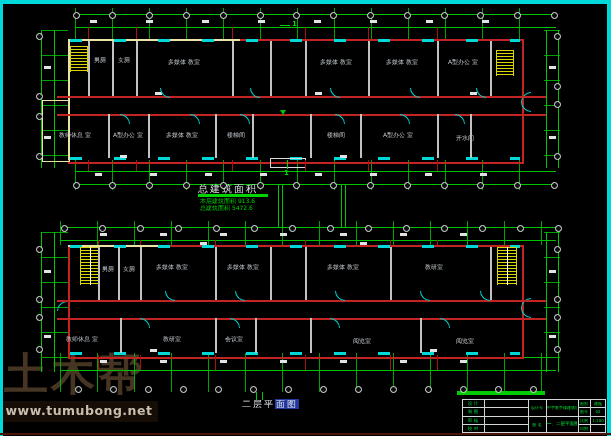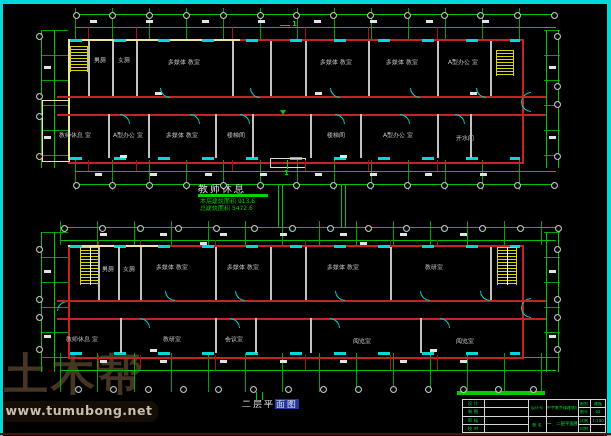--- a/index.html
+++ b/index.html
@@ -33,21 +33,21 @@
   .rlabel{position:absolute;color:#c3c9cd;font-size:6px;line-height:1;white-space:nowrap;transform:translateX(-50%);}
   .ptitle{position:absolute;color:#dfe3e6;font-size:10px;line-height:1;letter-spacing:2px;white-space:nowrap;}
   .gtext{position:absolute;color:#00d400;font-size:6px;line-height:1;white-space:nowrap;}
   .sec{position:absolute;color:#00d400;font-size:7px;font-weight:bold;line-height:1;}
   .tri{position:absolute;width:0;height:0;border-left:3px solid transparent;border-right:3px solid transparent;border-top:5px solid #00c400;}
   
   .tbline{position:absolute;background:#d0d5d8;}
   .tbcell{position:absolute;color:#00dd33;font-size:4.5px;line-height:1.4;white-space:nowrap;overflow:hidden;text-align:center;}
   
   .wm-logo{position:absolute;left:4px;top:352px;font-size:44px;font-weight:bold;color:#463522;letter-spacing:3px;line-height:1;}
-  .wm-strip{position:absolute;left:0;top:401px;width:158px;height:21px;background:#150d06;display:flex;align-items:center;justify-content:center;border-radius:8px;}
+  .wm-strip{position:absolute;left:0;top:401px;width:158px;height:21px;background:#150d06;display:flex;align-items:center;justify-content:center;}
   .wm-url{color:#c8bfae;font-size:12.5px;font-weight:bold;letter-spacing:.5px;line-height:1;}
   .hl{background:#2438a0;padding:0 1px;}
 </style>
 </head>
 <body>
 
 <div id="canvas">
 
   <div class="wm-logo">土木帮</div>
 
@@ -91,21 +91,21 @@
   <div class="rlabel" style="left:402px;top:59px;">多媒体 教室</div>
   <div class="rlabel" style="left:463px;top:59px;">A型办公 室</div>
   <div class="rlabel" style="left:75px;top:132px;">教师休息 室</div>
   <div class="rlabel" style="left:128px;top:132px;">A型办公 室</div>
   <div class="rlabel" style="left:182px;top:132px;">多媒体 教室</div>
   <div class="rlabel" style="left:236px;top:132px;">楼梯间</div>
   <div class="rlabel" style="left:336px;top:132px;">楼梯间</div>
   <div class="rlabel" style="left:398px;top:132px;">A型办公 室</div>
   <div class="rlabel" style="left:465px;top:135px;">开水间</div>
 
-  <div class="ptitle" style="left:198px;top:184px;">教师休息</div>
+  <div class="ptitle" style="left:198px;top:184px;">总建筑面积</div>
   <div class="abs" style="left:198px;top:194px;width:70px;height:3px;background:#00d400;"></div>
   <div class="gtext" style="left:200px;top:198px;">本层建筑面积 913.6</div>
   <div class="gtext" style="left:200px;top:205px;">总建筑面积 5472.6</div>
 
   <div class="hline" style="left:60px;top:227px;width:496px;"></div>
   <div class="hline" style="left:60px;top:240px;width:496px;"></div>
   <div class="hline" style="left:60px;top:357px;width:496px;"></div>
   <div class="hline" style="left:60px;top:370px;width:496px;"></div>
   <div class="vline" style="left:41px;top:232px;height:140px;"></div>
   <div class="vline" style="left:54px;top:232px;height:140px;"></div>

